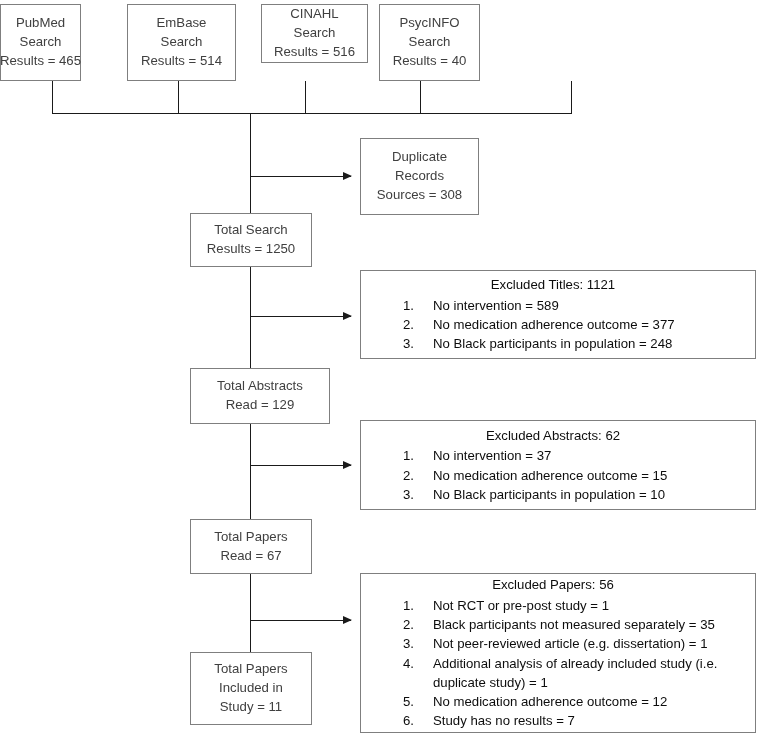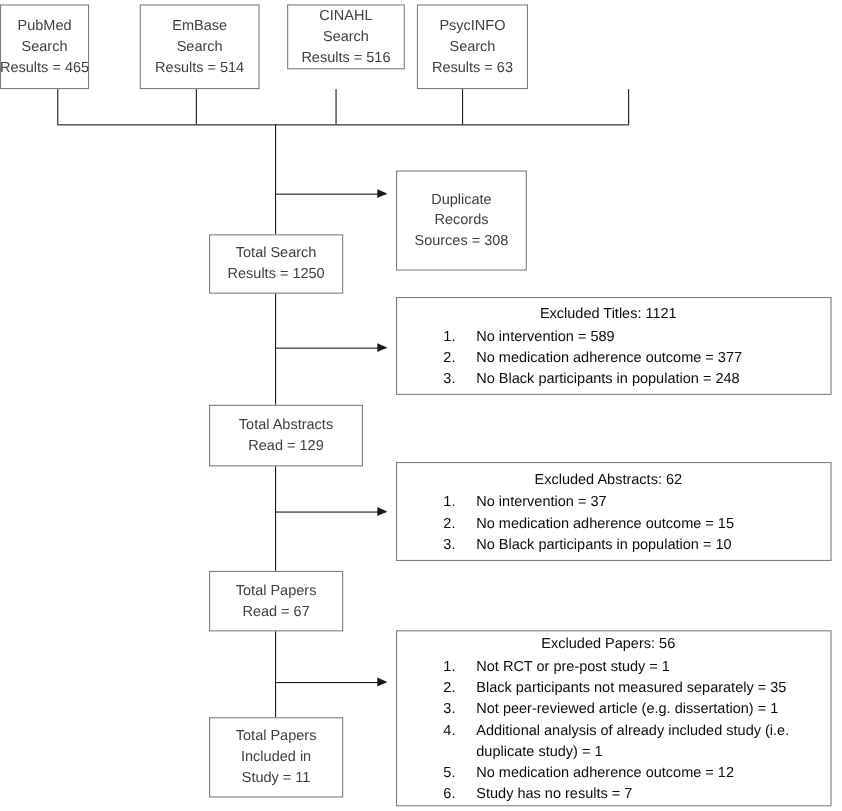--- a/index.html
+++ b/index.html
@@ -106,36 +106,36 @@
 
   <div class="box" style="left:240px;top:4px;width:107px;height:59px;margin-left:21px;">
     <span class="ln">CINAHL</span>
     <span class="ln">Search</span>
     <span class="ln">Results = 516</span>
   </div>
 
   <div class="box" style="left:379px;top:4px;width:101px;height:77px;">
     <span class="ln">PsycINFO</span>
     <span class="ln">Search</span>
-    <span class="ln">Results = 63</span>
+    <span class="ln">Results = 40</span>
   </div>
 
 
   <div class="vline" style="left:52px;top:81px;height:32px;"></div>
   <div class="vline" style="left:178px;top:81px;height:32px;"></div>
   <div class="vline" style="left:305px;top:81px;height:32px;"></div>
   <div class="vline" style="left:420px;top:81px;height:32px;"></div>
   <div class="vline" style="left:571px;top:81px;height:32px;"></div>
   <div class="hline" style="left:52px;top:113px;width:520px;"></div>
 
   <div class="vline" style="left:250px;top:113px;height:100px;"></div>
 
   <div class="arrow-h" style="left:250px;top:176px;width:101px;"></div>
 
-  <div class="box" style="left:360px;top:138px;width:119px;height:91px;margin-top:17px;">
+  <div class="box" style="left:360px;top:138px;width:119px;height:77px;">
     <span class="ln">Duplicate</span>
     <span class="ln">Records</span>
     <span class="ln">Sources = 308</span>
   </div>
 
   <div class="box" style="left:190px;top:213px;width:122px;height:54px;">
     <span class="ln">Total Search</span>
     <span class="ln">Results = 1250</span>
   </div>
 

